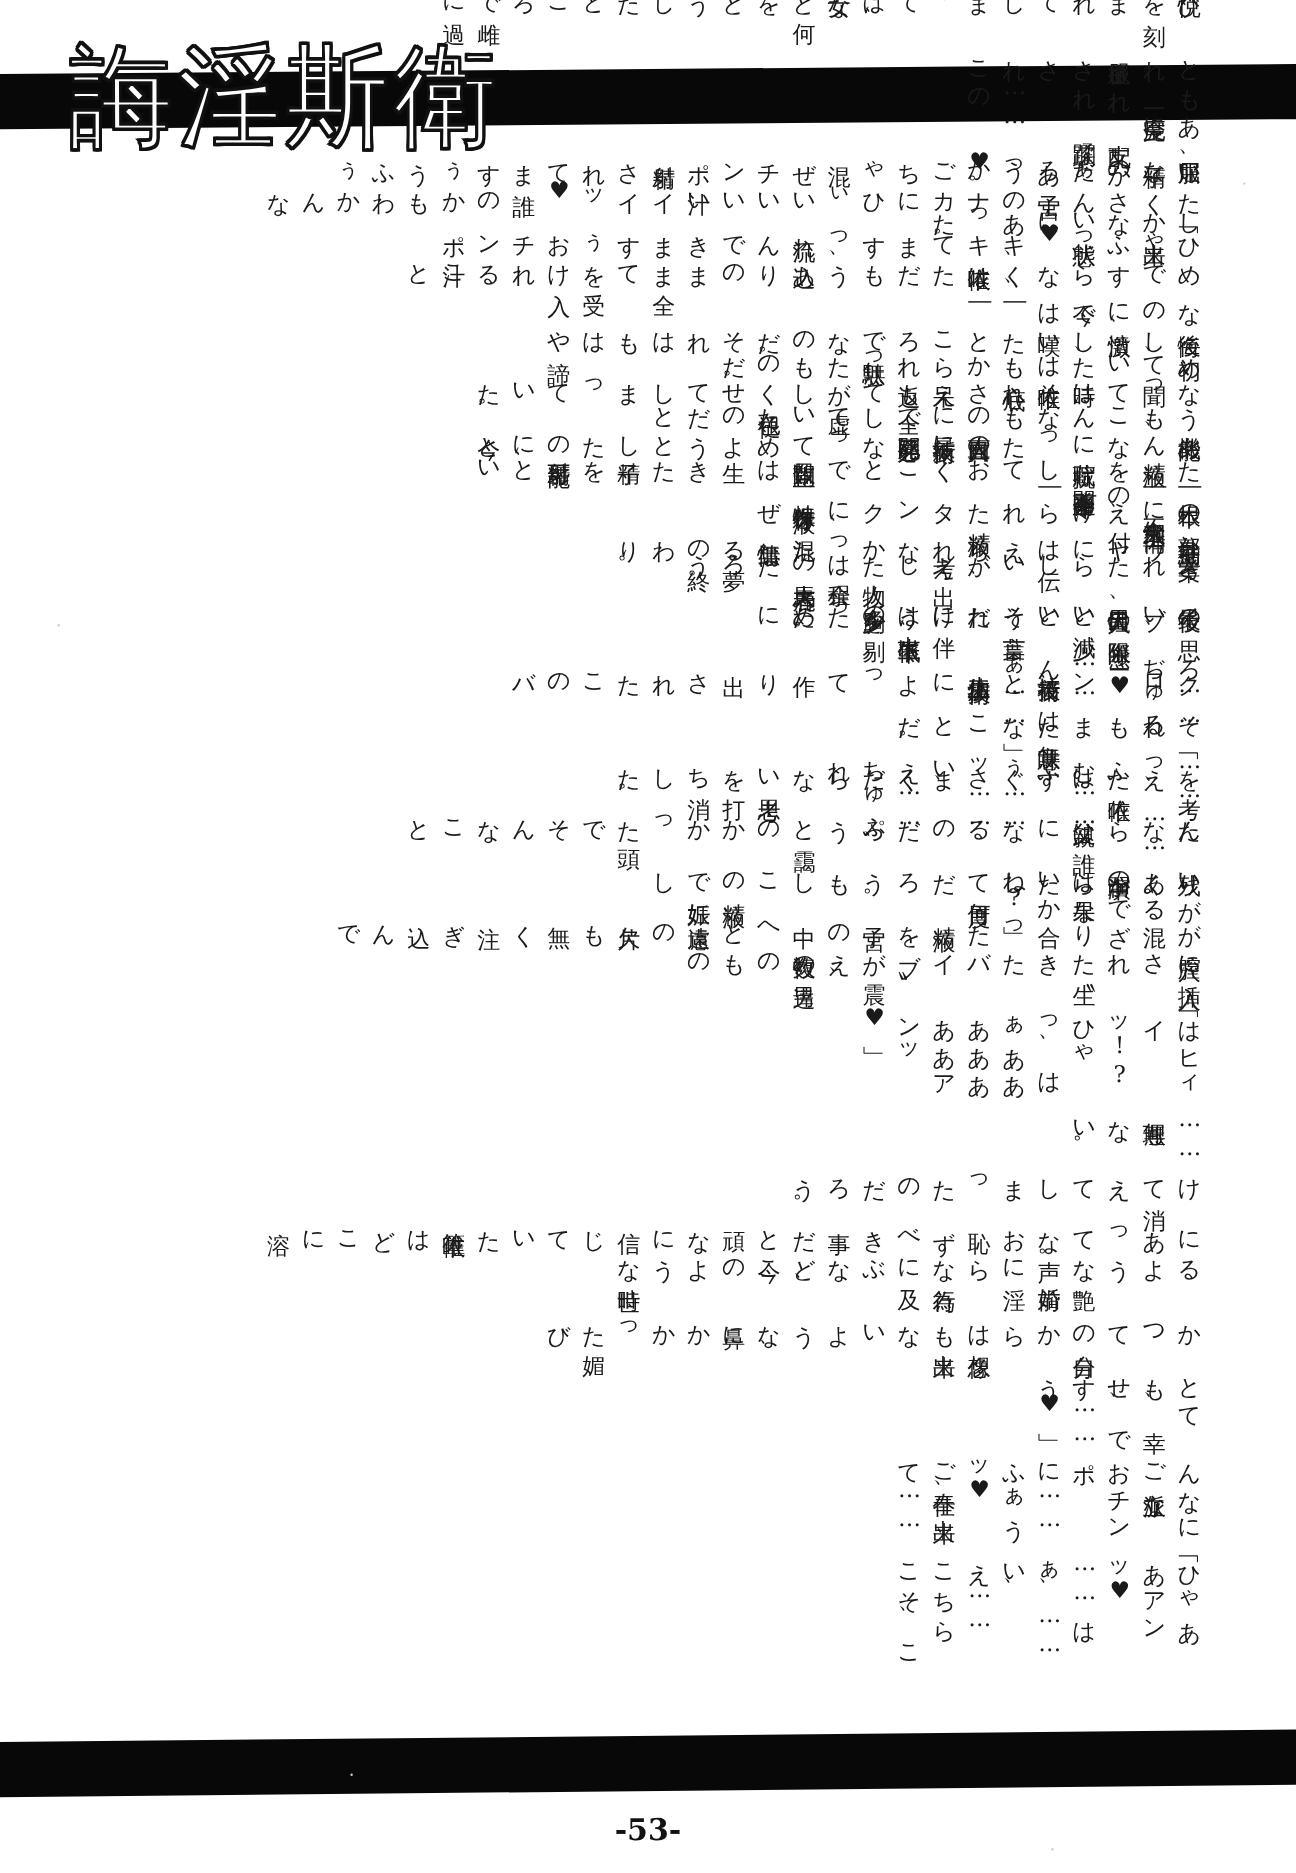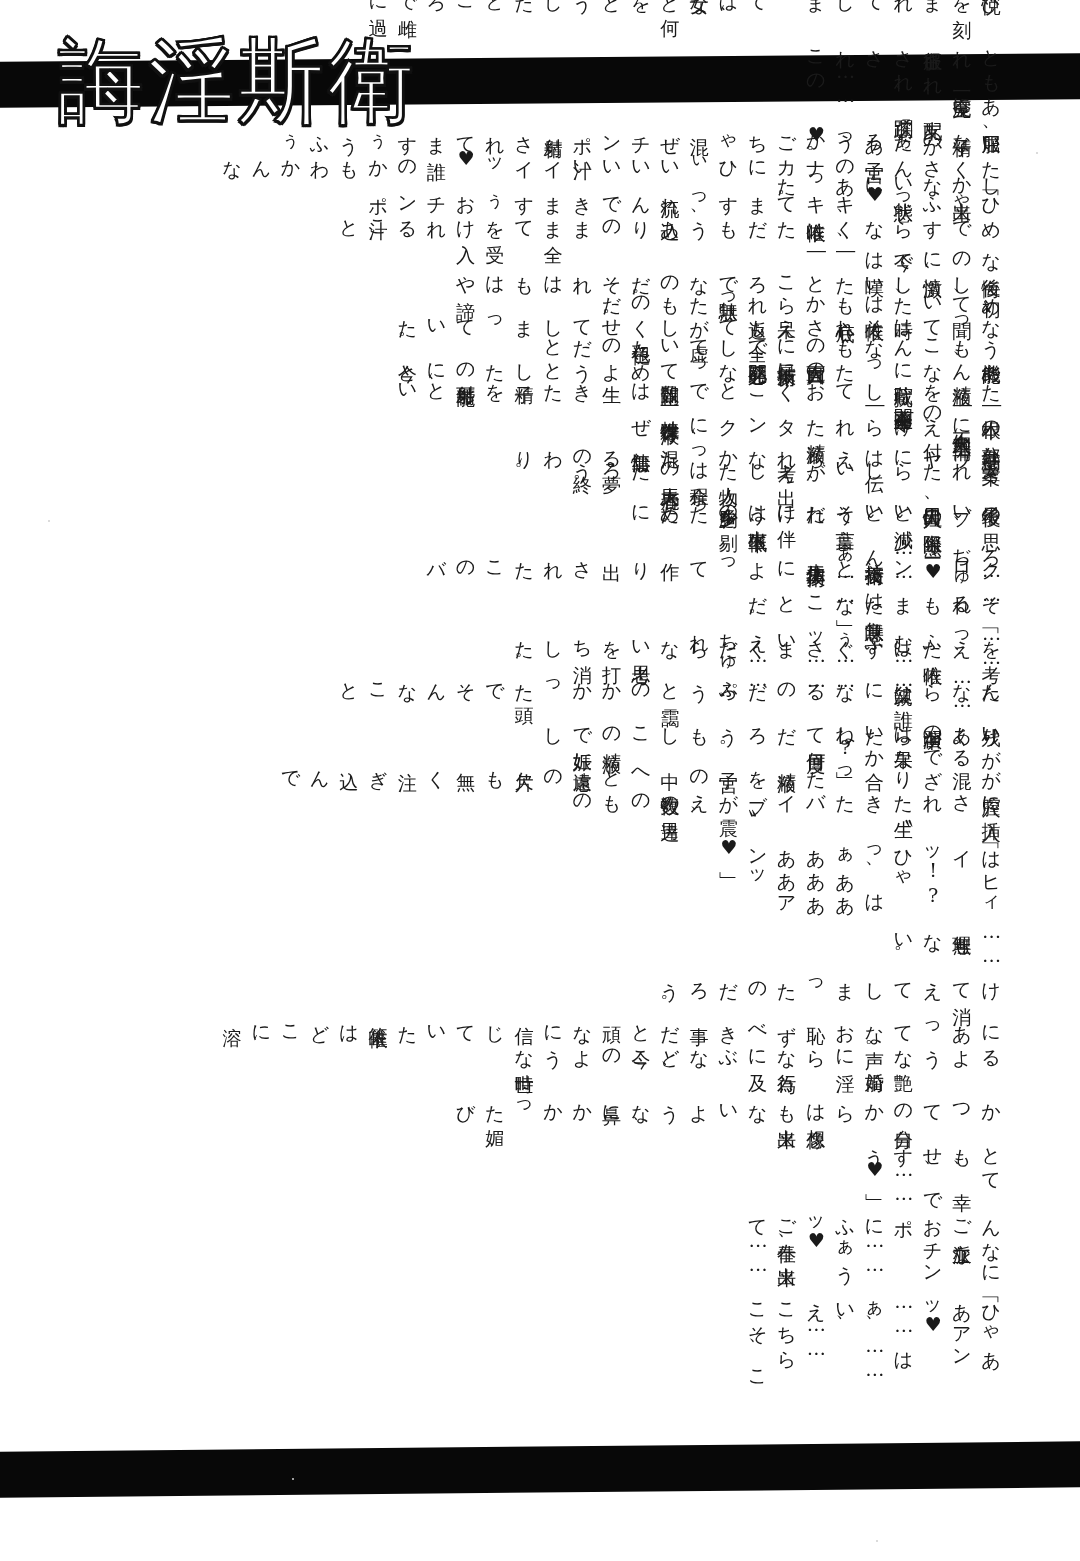--- a/index.html
+++ b/index.html
@@ -181,18 +181,19 @@
       <div class="col ind0">初めて聞いた時は唯依も心底から呆れ返ったものだ。</div>
       <div class="col ind0"></div>
       <div class="col ind1">なのに、今では――</div>
       <div class="col ind1">「ひゃふっ♥　キ、キてますっ、流れ込んできますぅおチンポ汁</div>
       <div class="col ind0">たくさん子宮のナカにひぃいいいいイイッ♥　誰のかもわかんな</div>
       <div class="col ind0">い精子がぁあっ♥　ごちゃ混ぜチンポ汁射精されてますぅうふぅ</div>
     </div>
 
   <div class="band" id="band-bottom"></div>
 
+  <div id="page-number">-53-</div>
 
   <div class="speck" style="left:48px; top:520px;"></div>
   <div class="speck" style="left:1036px; top:152px;"></div>
   <div class="speck" style="left:876px; top:1540px;"></div>
   <div class="speck" style="left:292px; top:1478px;"></div>
 </div>
 
 </body></html>

